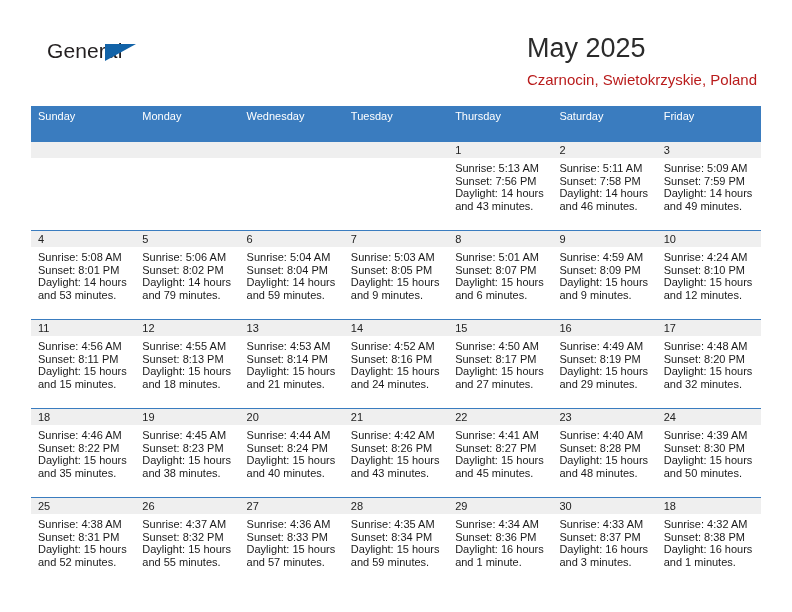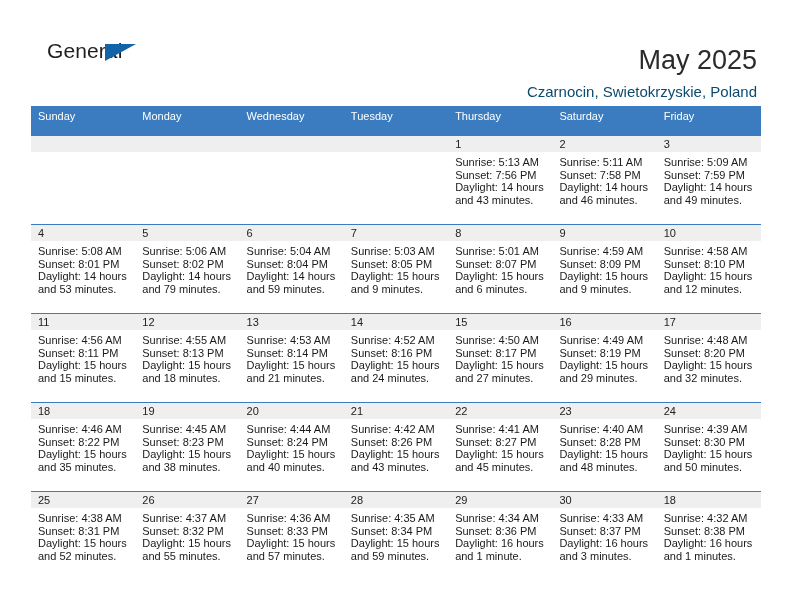--- a/index.html
+++ b/index.html
@@ -66,49 +66,47 @@
     color: #1778c4;
     line-height: 22px;
     font-family: "Liberation Sans", sans-serif;
     margin-top: 32px;
   }
 
   .title-block {
     position: absolute;
     right: 35px;
     top: 32px;
-    text-align: right;
-    margin-top: 12px;
   }
   .title {
     font-size: 27px;
     color: #2b2b2b;
     line-height: 32px;
     white-space: nowrap;
   }
   .subtitle {
     font-size: 15px;
-    color: #0c4a6e;
+    color: #b91c1c;
     line-height: 20px;
     margin-top: 6px;
     white-space: nowrap;
   }
 
   
   .calendar {
     position: absolute;
     left: 31px;
     top: 106px;
     width: 730px;
   }
 
   .weekday-header {
     display: flex;
     width: 730px;
-    height: 30px;
+    height: 36px;
     background: #3a7cbf;
   }
   .weekday-cell {
     flex: 1 1 0;
     color: #ffffff;
     font-size: 11px;
     line-height: 20px;
     padding-left: 7px;
     box-sizing: border-box;
     overflow: hidden;
@@ -280,21 +278,21 @@
             <div class="day-body">
               <div>Sunrise: 4:59 AM</div>
               <div>Sunset: 8:09 PM</div>
               <div>Daylight: 15 hours</div>
               <div>and 9 minutes.</div>
             </div>
           </div>
           <div class="day-cell">
             <div class="day-number-bar">10</div>
             <div class="day-body">
-              <div>Sunrise: 4:58 AM</div>
+              <div>Sunrise: 4:24 AM</div>
               <div>Sunset: 8:10 PM</div>
               <div>Daylight: 15 hours</div>
               <div>and 12 minutes.</div>
             </div>
           </div>
         </div>
         <div class="week-row">
           <div class="day-cell">
             <div class="day-number-bar">11</div>
             <div class="day-body">

